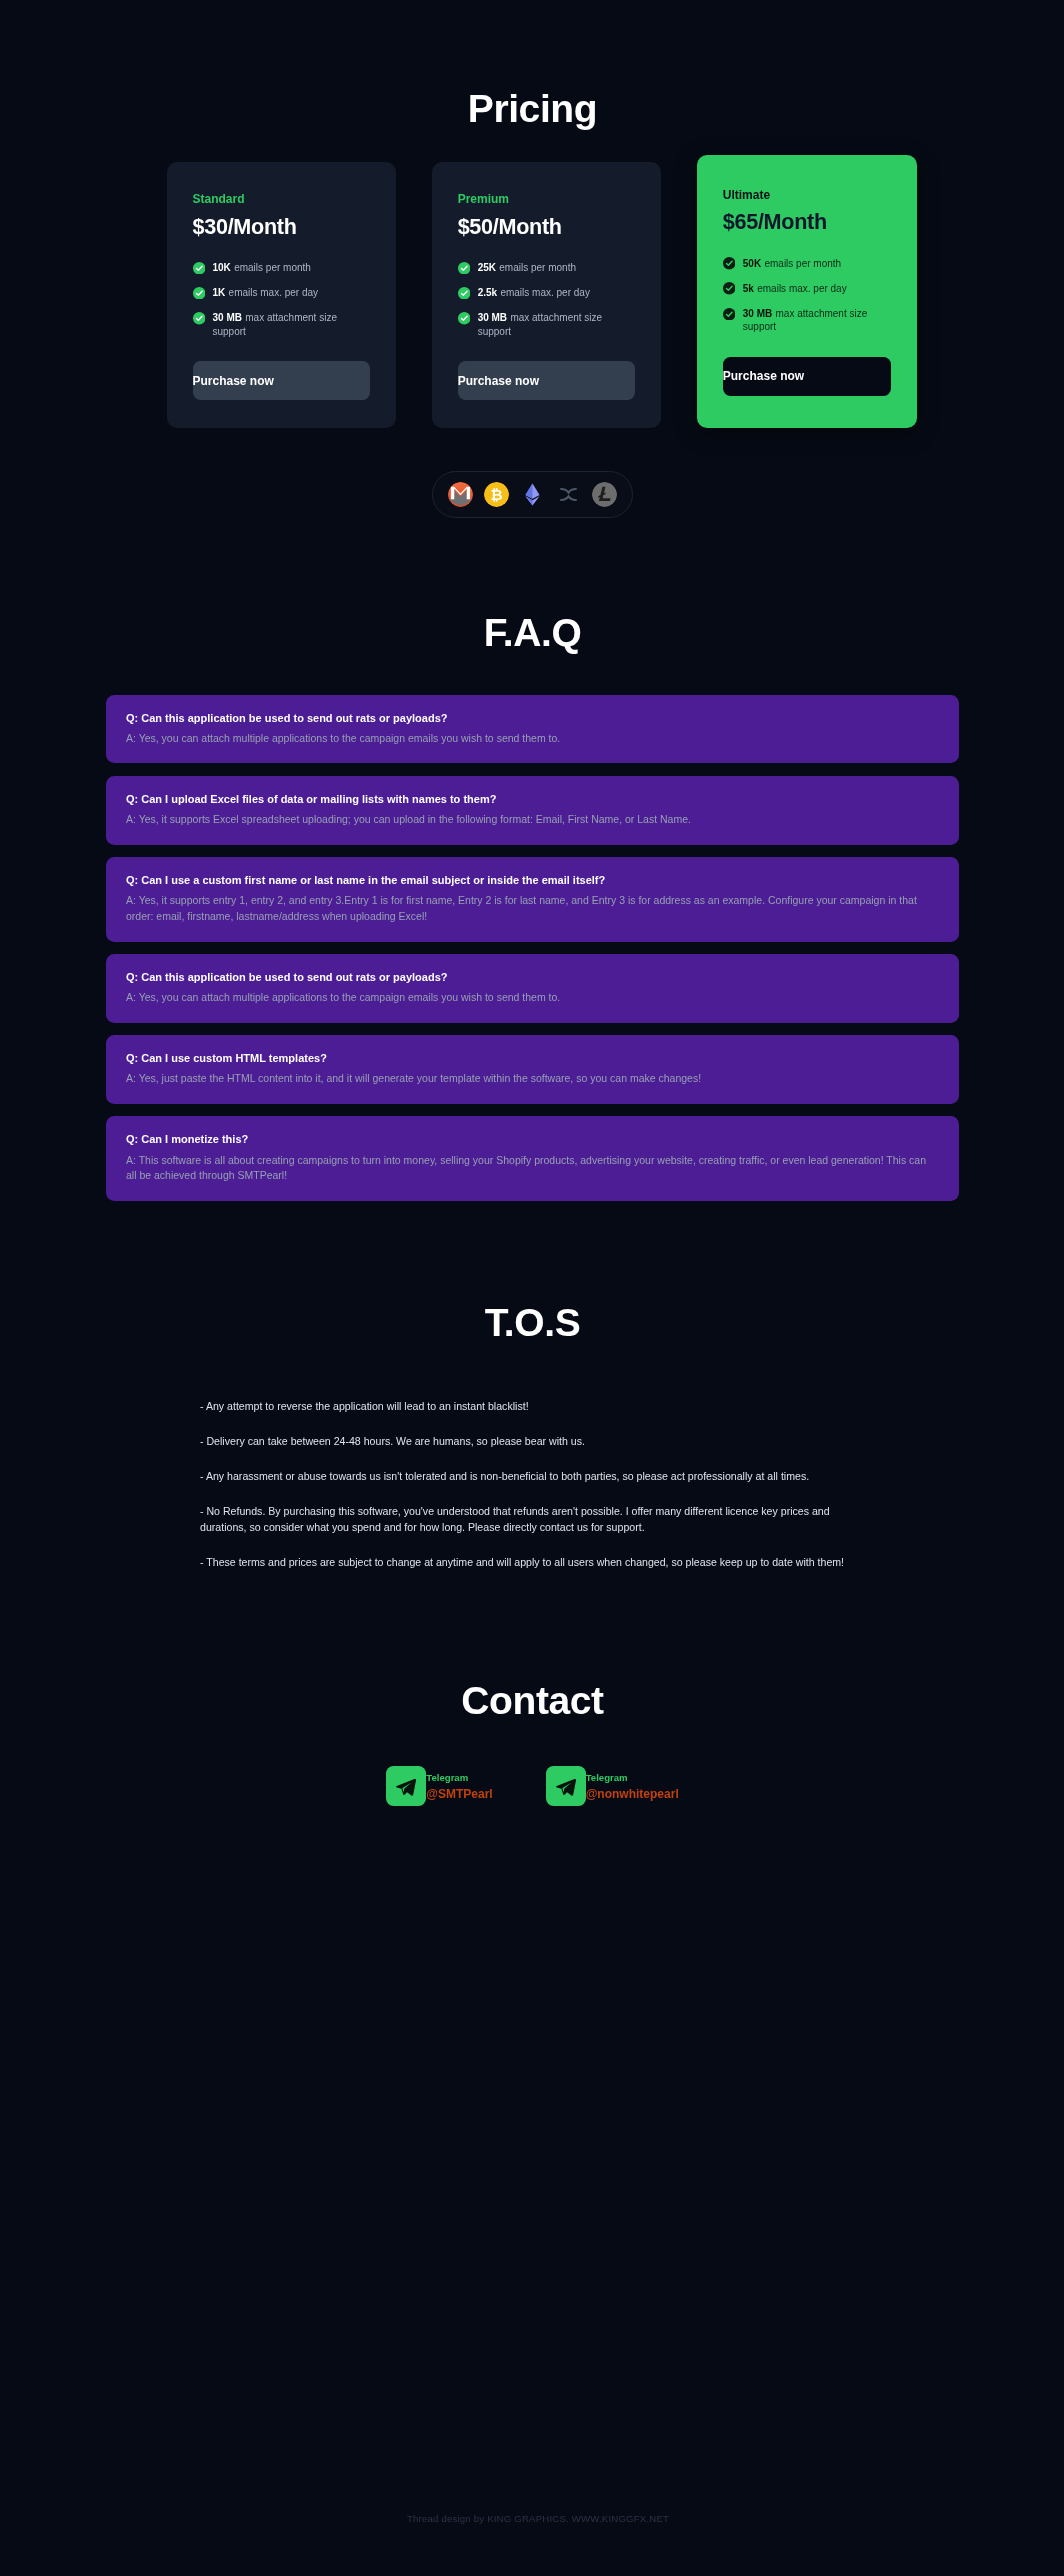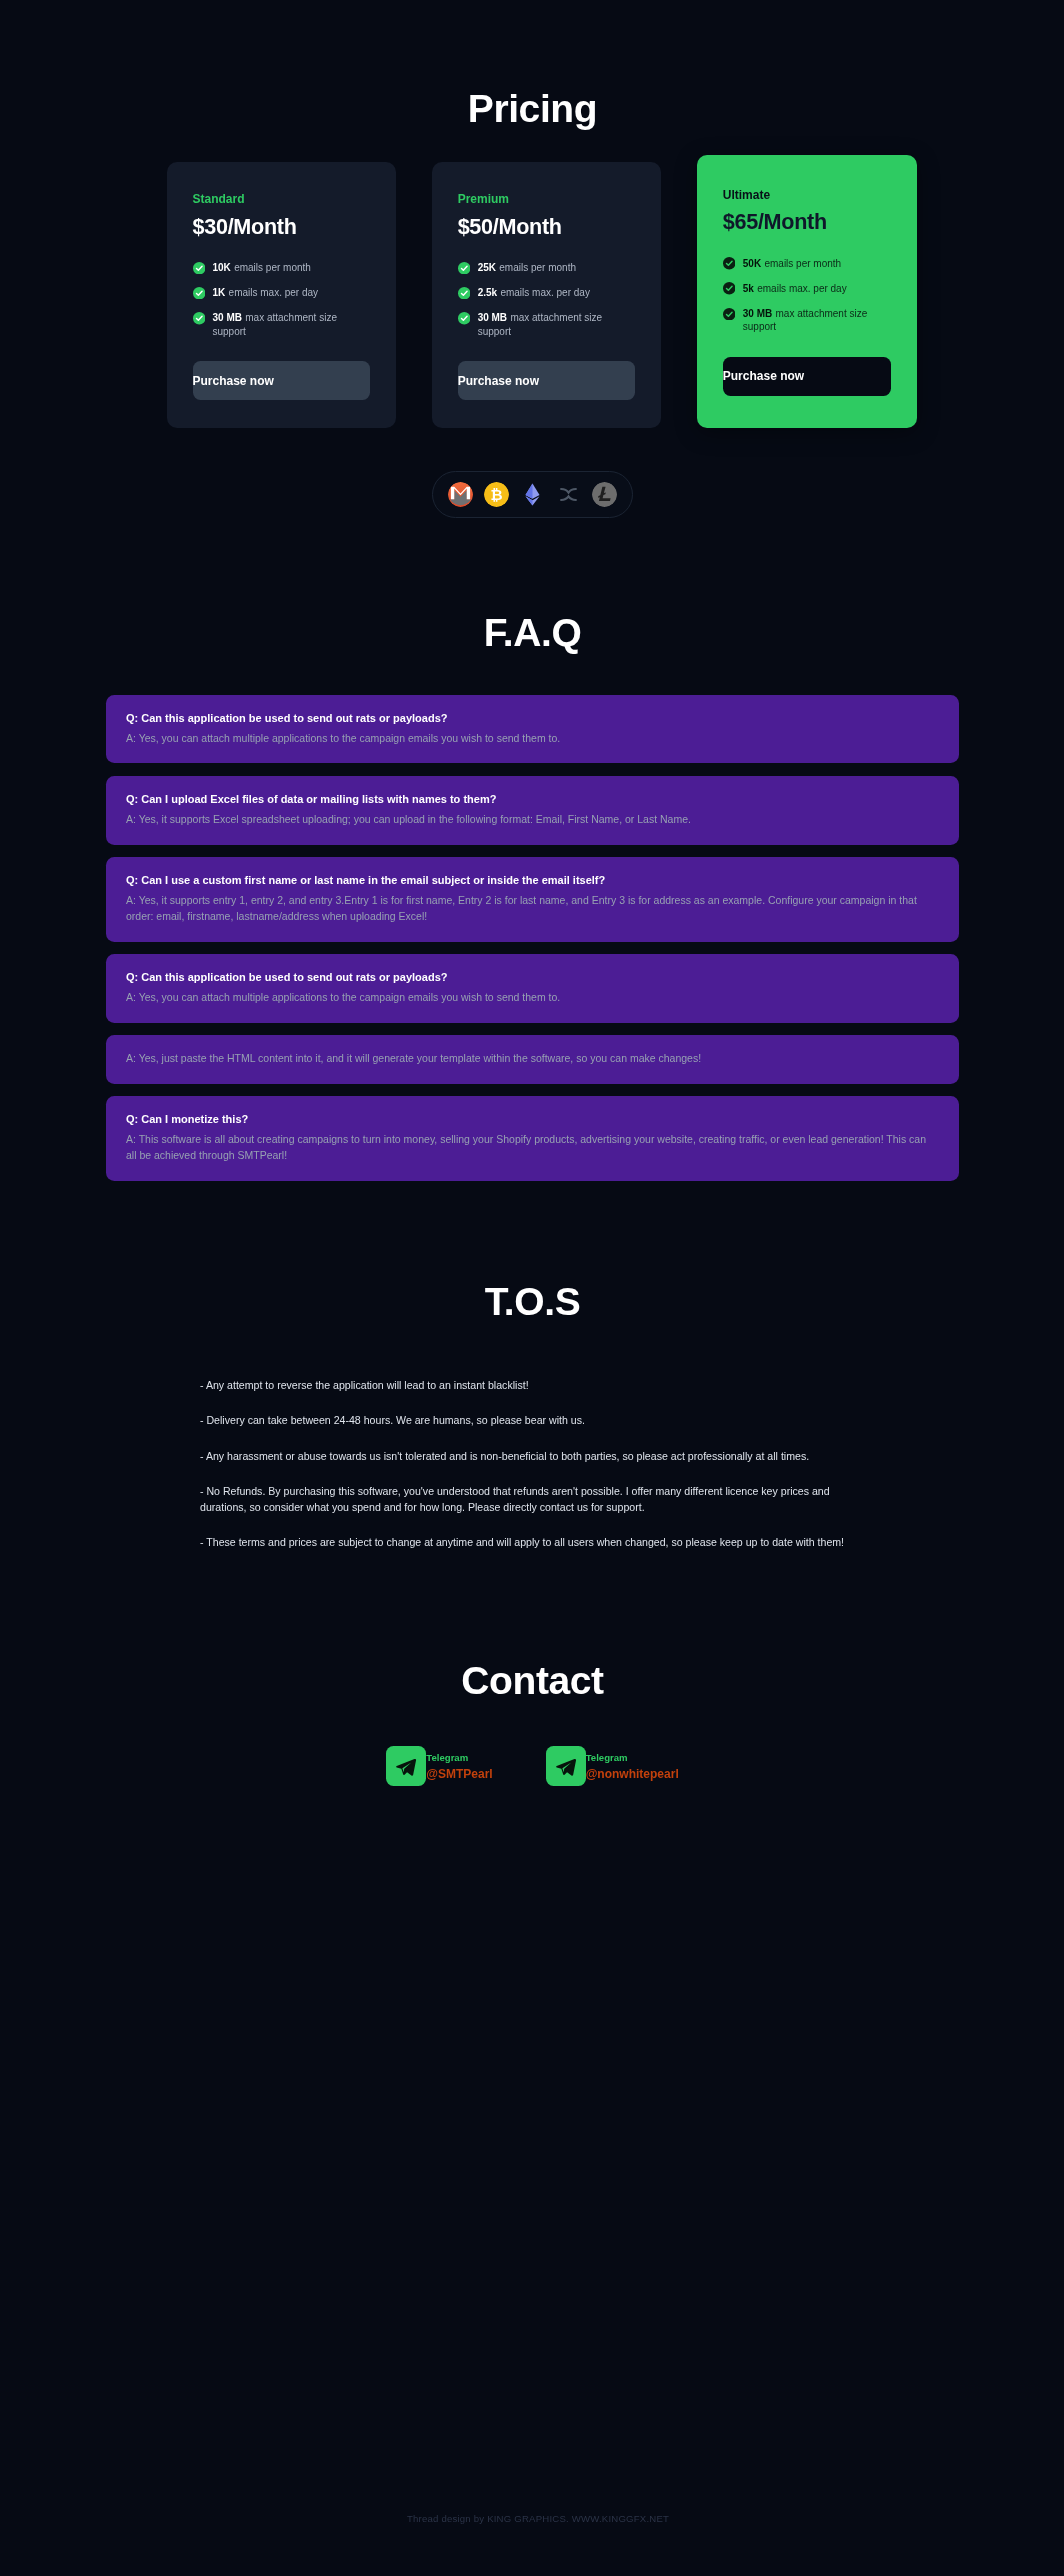--- a/index.html
+++ b/index.html
@@ -317,20 +317,21 @@
       </div>
       <div class="faq-card">
         <div class="faq-q">Q: Can I use a custom first name or last name in the email subject or inside the email itself?</div>
         <div class="faq-a">A: Yes, it supports entry 1, entry 2, and entry 3.Entry 1 is for first name, Entry 2 is for last name, and Entry 3 is for address as an example. Configure your campaign in that order: email, firstname, lastname/address when uploading Excel!</div>
       </div>
       <div class="faq-card">
         <div class="faq-q">Q: Can this application be used to send out rats or payloads?</div>
         <div class="faq-a">A: Yes, you can attach multiple applications to the campaign emails you wish to send them to.</div>
       </div>
       <div class="faq-card">
+        <div class="faq-q">Q: Can I use custom HTML templates?</div>
         <div class="faq-a">A: Yes, just paste the HTML content into it, and it will generate your template within the software, so you can make changes!</div>
       </div>
       <div class="faq-card">
         <div class="faq-q">Q:  Can I monetize this?</div>
         <div class="faq-a">A: This software is all about creating campaigns to turn into money, selling your Shopify products, advertising your website, creating traffic, or even lead generation! This can all be achieved through SMTPearl!</div>
       </div>
     </div>
 
   <h1 class="section-title title-tos">T.O.S</h1>
 

